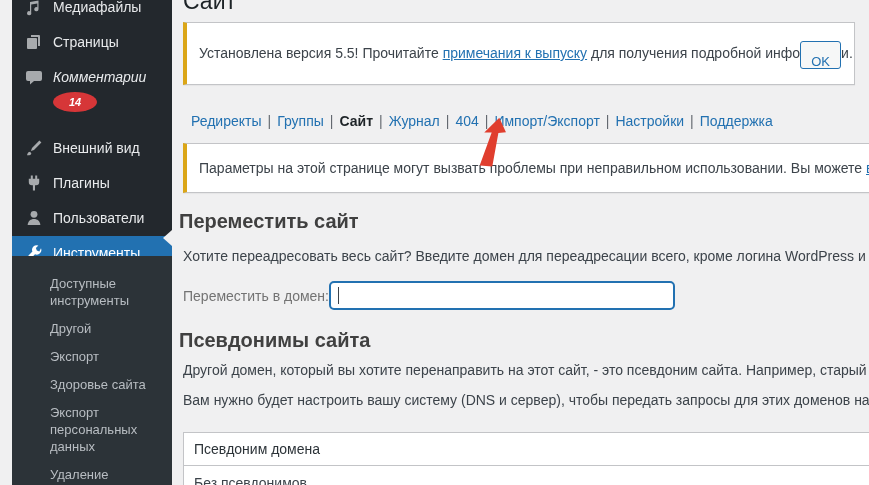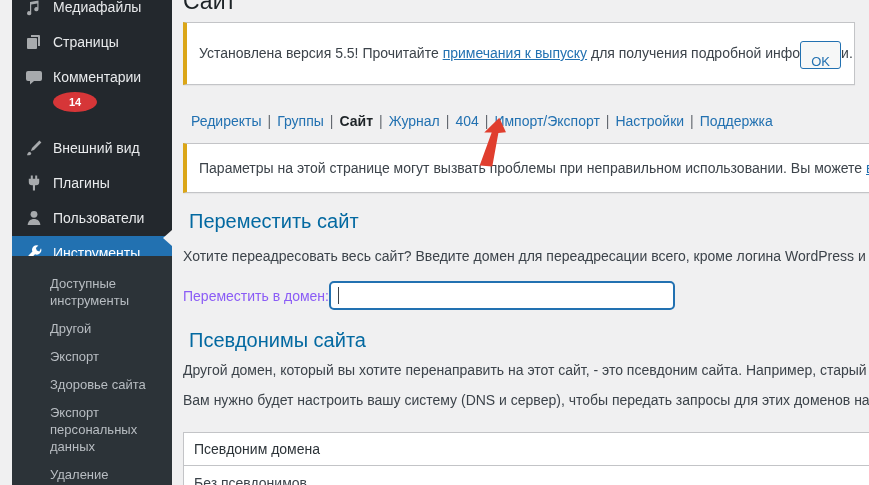--- a/index.html
+++ b/index.html
@@ -19,21 +19,21 @@
   .menu-item {
     display:flex; align-items:flex-start; gap:9px;
     padding:8px 8px 8px 12px;
     color:#e8eaec; font-size:14px; line-height:18px; cursor:pointer;
   }
   .menu-item .mi-icon { width:20px; height:20px; flex:0 0 20px; margin-top:-1px; }
   .menu-item .mi-icon svg { width:20px; height:20px; fill:#a7aaad; display:block; }
   .menu-item.active { background:#2271b1; color:#fff; }
   .menu-item.active .mi-icon svg { fill:#fff; }
   .menu-gap { height:11px; }
-  .label-wrap { display:flex; flex-direction:column; }
+  .label-wrap { display:flex; flex-direction:column;font-style:italic; }
   .badge {
     display:inline-block; width:44px; height:20px; line-height:20px;
     margin-top:6px; border-radius:50%;
     background:#d63638; color:#fff; font-size:11px; font-weight:700;
     text-align:center;
   }
   .submenu {
     position:absolute; left:0; right:0; top:256px; bottom:0;
     background:#2c3338; list-style:none; padding-top:14px;
   }
@@ -67,31 +67,31 @@
     color:#2271b1; font-size:13px; font-family:"Liberation Sans", sans-serif;
     cursor:pointer;
   }
   .notice-warning { top:143px; left:23px; width:1100px; height:50px; padding:16px 12px 0 12px; }
   .tabs { position:absolute; top:113px; left:23px; font-size:14px; white-space:nowrap;margin-left:8px; }
   .tabs a { color:#2271b1; text-decoration:none; cursor:pointer; }
   .tabs .tab-active { color:#1d2327; font-weight:700; }
   .tabs .sep { color:#646970; margin:0 6px; }
   .red-arrow { position:absolute; top:113px; left:313px; width:40px; height:60px; z-index:5; }
   .section-heading {
-    position:absolute; left:29px;
-    font-size:20px; font-weight:400; color:#0369a1;
+    position:absolute; left:19px;
+    font-size:20px; font-weight:700; color:#404040;
   }
   .h-relocate { top:210px; }
   .h-aliases { top:329px; }
   .desc { position:absolute; left:23px; font-size:14px; color:#3c434a; white-space:nowrap; }
   .p-relocate { top:248px; }
   .p-alias1 { top:362px; }
   .p-alias2 { top:392px; }
   .form-row { position:absolute; top:281px; left:23px; display:flex; align-items:center; }
-  .form-row label { font-size:14px; color:#8b5cf6; white-space:nowrap; }
+  .form-row label { font-size:14px; color:#737373; white-space:nowrap; }
   .input-wrap { position:relative; }
   .domain-input {
     width:346px; height:29px; padding:0 8px;
     border:2px solid #2271b1; border-radius:5px; background:#fff;
     font-size:14px; font-family:"Liberation Sans", sans-serif; outline:none;
   }
   .caret { position:absolute; left:9px; top:6px; width:1px; height:17px; background:#3c434a; }
   .alias-table {
     position:absolute; top:432px; left:23px; width:1100px;
     background:#fff; border:1px solid #c3c4c7; font-size:14px;

